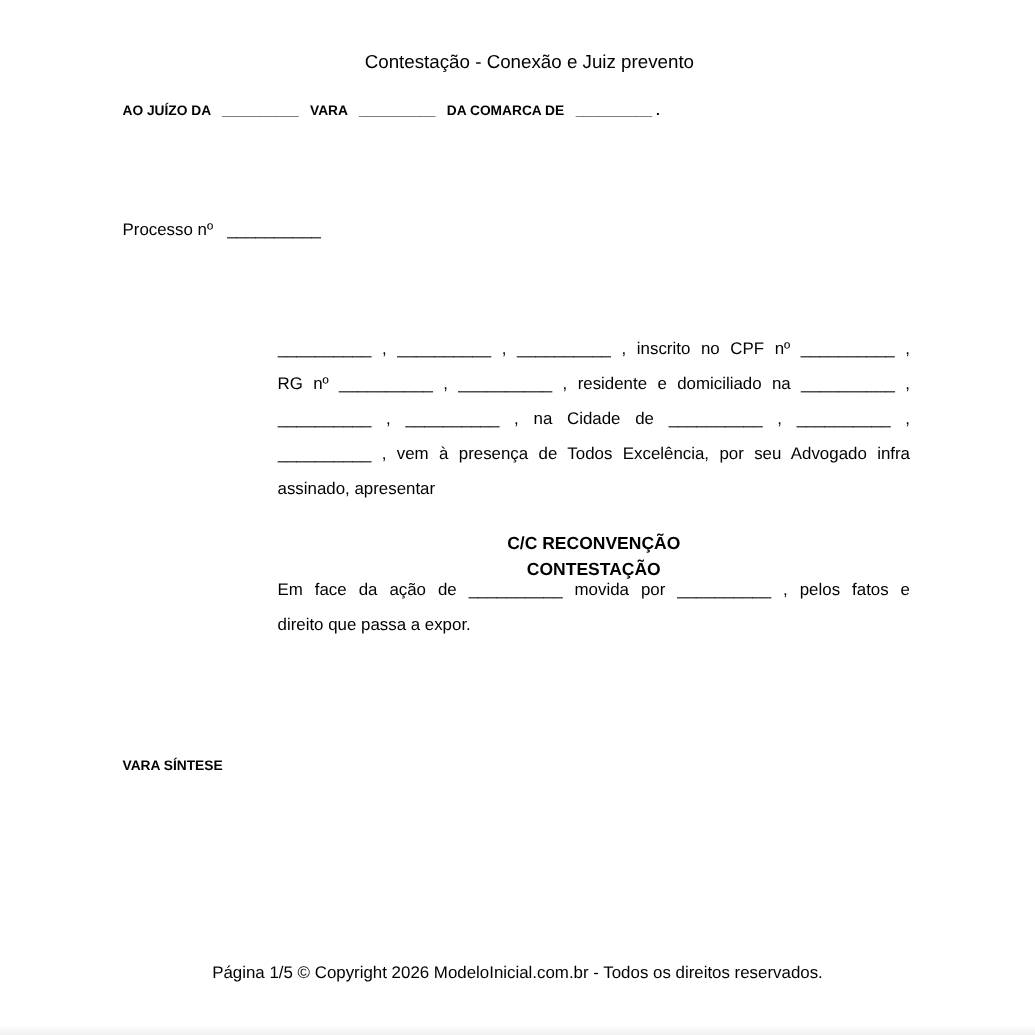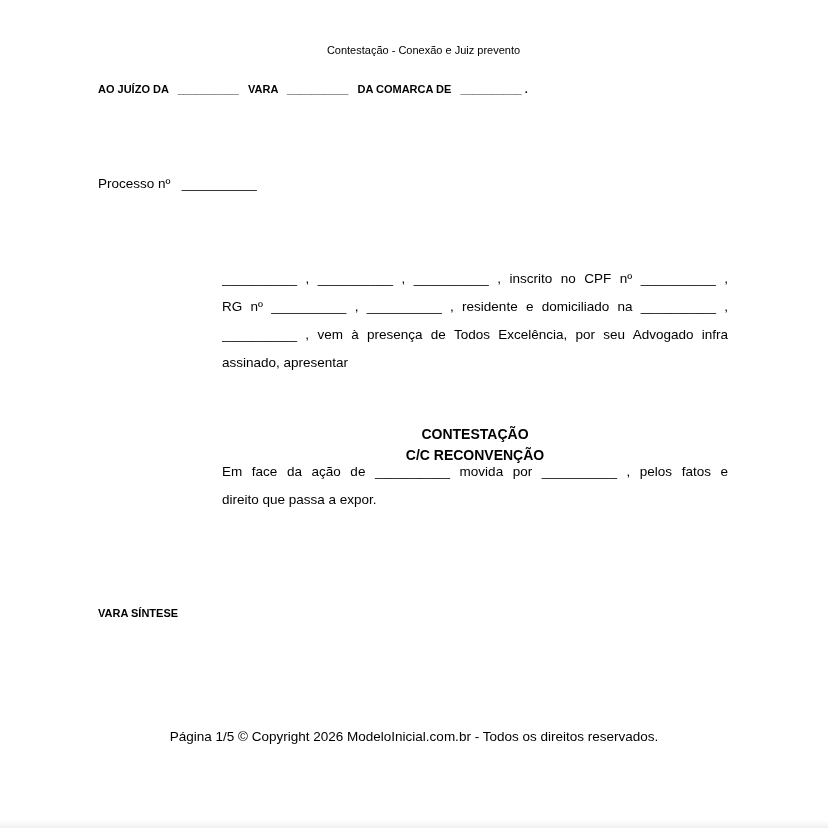--- a/index.html
+++ b/index.html
@@ -10,21 +10,21 @@
     color: #000000;
     position: relative;
     overflow: hidden;
   }
   .page {
     position: absolute; inset: 0;
     background: #ffffff;
   }
   .abs { position: absolute; }
   .bold { font-weight: bold; }
-  .fs15 { font-size: 11px; padding-left: 19px; }
+  .fs15 { font-size: 15px; padding-left: 19px; }
   .fs14 { font-size: 11px; }
   .fs135 { font-size: 13.5px; }
   .t-center { text-align: center; }
   .full { left: 0; width: 828px; }
   
   .block { position: absolute; font-size: 13.5px; }
   .block > div { height: 28px; line-height: 28px; white-space: normal; overflow: hidden; }
   .jl { text-align: justify; text-align-last: justify; }
   .nl { text-align: left; text-align-last: left; }
   .heading-block { position: absolute; font-size: 14px; font-weight: bold; }
@@ -43,37 +43,38 @@
 
   <div class="abs full t-center fs15 single" style="top: 41px;">Contestação - Conexão e Juiz prevento</div>
 
   <div class="abs bold fs14 single" style="left: 98px; top: 80px; width: 690px;">AO JUÍZO DA &nbsp; __________ &nbsp; VARA &nbsp; __________ &nbsp; DA COMARCA DE &nbsp; __________ .</div>
 
   <div class="abs fs135 single" style="left: 98px; top: 175px; width: 400px;">Processo nº &nbsp; __________</div>
 
   <div class="block" style="left: 222px; top: 265px; width: 506px;">
     <div class="jl">__________ , __________ , __________ , inscrito no CPF nº __________ ,</div>
     <div class="jl">RG nº __________ , __________ , residente e domiciliado na __________ ,</div>
+    <div class="jl">__________ , __________ , na Cidade de __________ , __________ ,</div>
     <div class="jl">__________ , vem à presença de Todos Excelência, por seu Advogado infra</div>
     <div class="nl">assinado, apresentar</div>
   </div>
 
   <div class="heading-block" style="left: 222px; top: 424px; width: 506px;">
+    <div>C/C RECONVENÇÃO</div>
     <div>CONTESTAÇÃO</div>
-    <div>C/C RECONVENÇÃO</div>
   </div>
 
   <div class="block" style="left: 222px; top: 458px; width: 506px;">
     <div class="jl">Em face da ação de __________ movida por __________ , pelos fatos e</div>
     <div class="nl">direito que passa a expor.</div>
   </div>
 
   <div class="abs bold fs14 single" style="left: 98px; top: 604px; width: 400px;">VARA SÍNTESE</div>
 
   <div class="block" style="left: 176px; top: 643px; width: 552px;">
   </div>
 
 
-  <div class="abs full t-center fs135 single" style="top: 728px;">Página 1/5 © Copyright 2026 ModeloInicial.com.br - Todos os direitos reservados.</div>
+  <div class="abs full t-center fs135 single" style="top: 769px;">Página 1/5 © Copyright 2026 ModeloInicial.com.br - Todos os direitos reservados.</div>
 
   <div class="bottom-shadow"></div>
 
 </main>
 
 </body></html>

